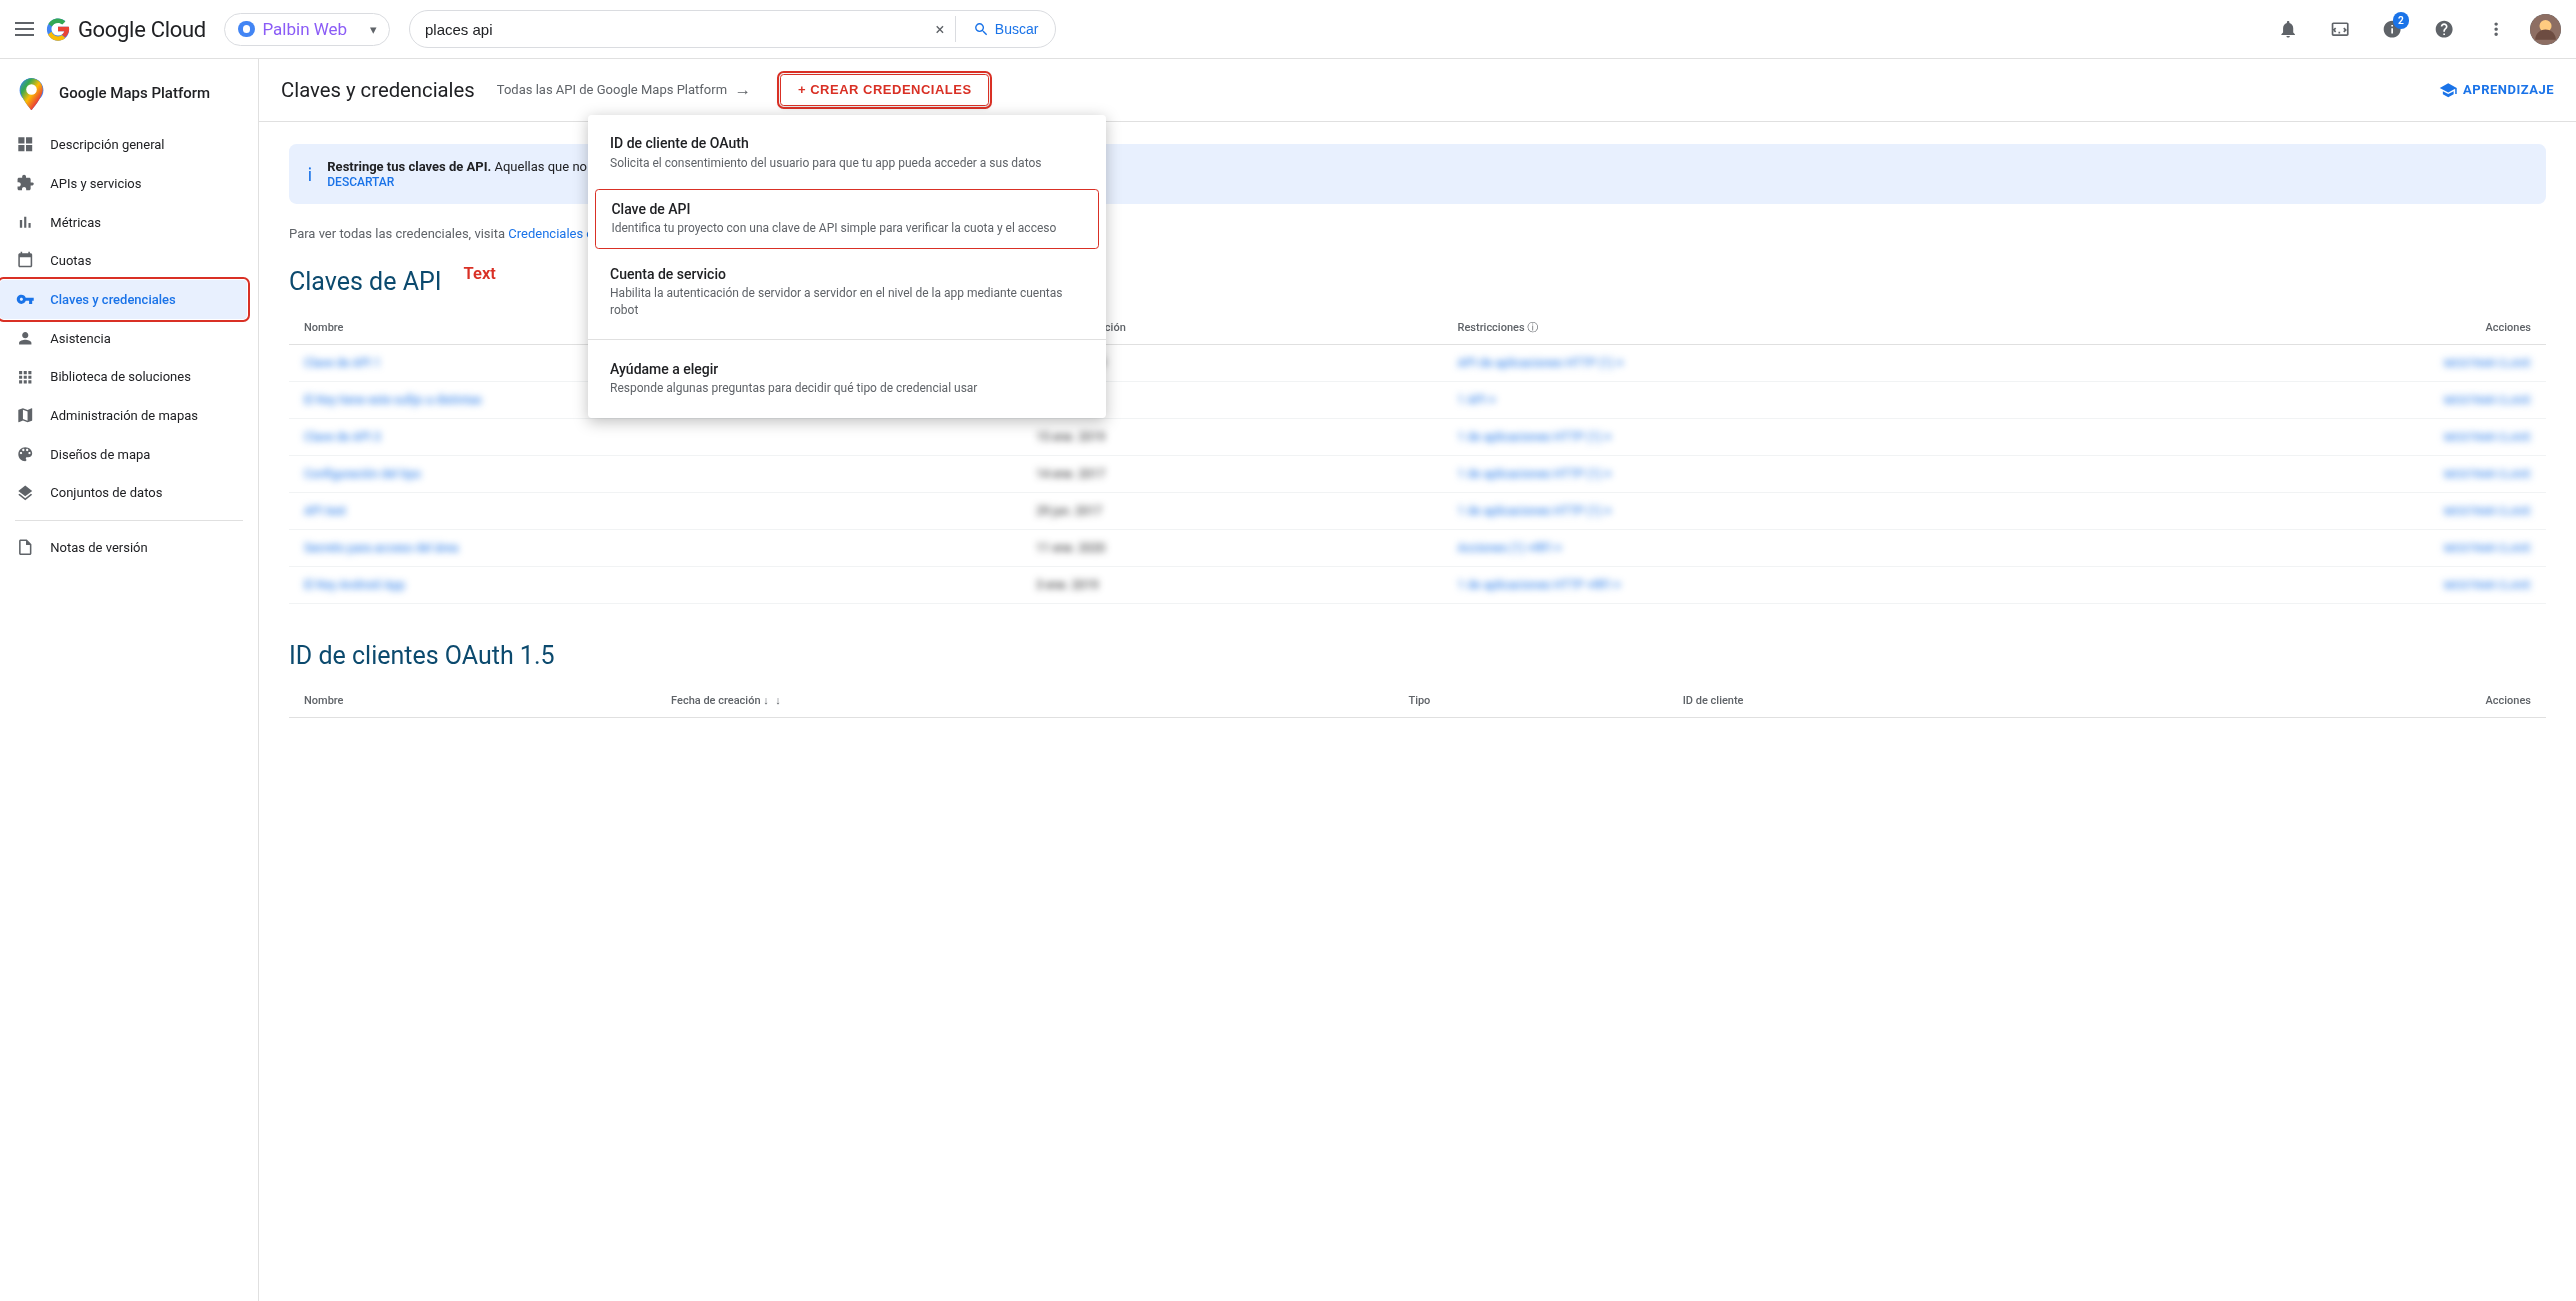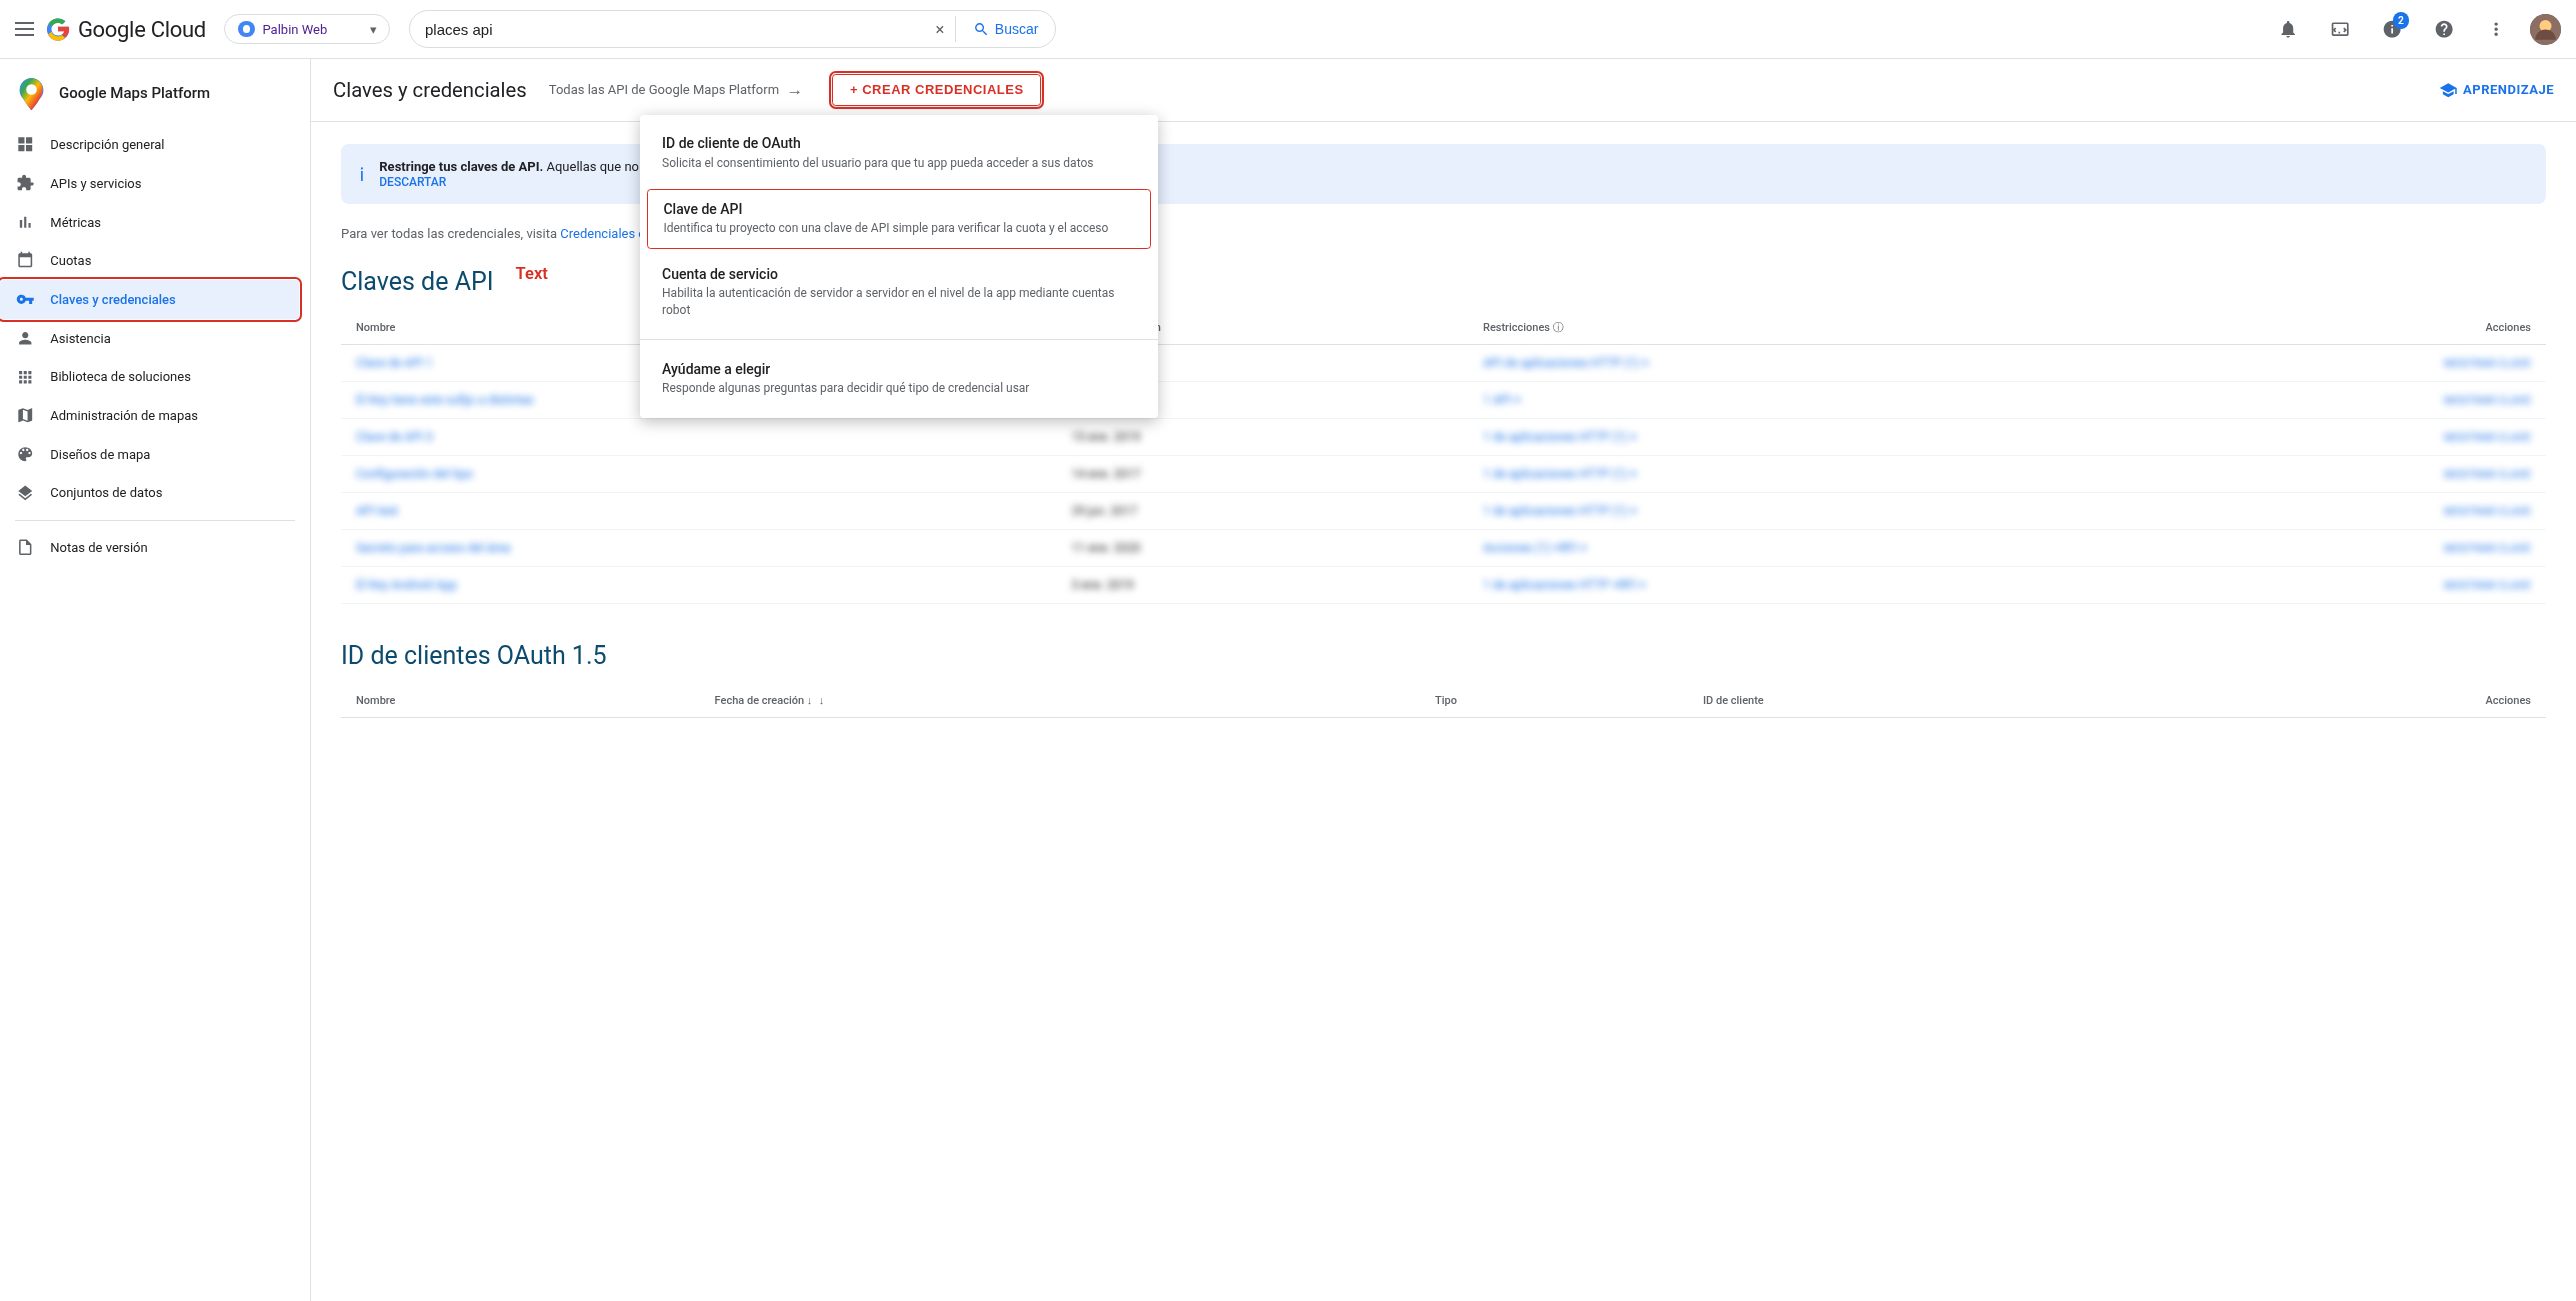--- a/index.html
+++ b/index.html
@@ -15,21 +15,21 @@
     .nav-hamburger span { width: 18.5px; height: 1.8px; background: #5f6368; display: block; }
     .google-cloud-logo { display: flex; align-items: center; margin-right: 18.5px; cursor: pointer; }
     .gc-logo-icon { width: 26px; height: 26px; margin-right: 7.4px; }
     .gc-logo-text { font-size: 22px; color: #202124; font-weight: 400; letter-spacing: -0.3px; }
     .project-selector {
       display: flex; align-items: center; border: 0.9px solid #dadce0; border-radius: 22px;
       padding: 5.5px 13px; cursor: pointer; margin-right: 18.5px; min-width: 166px;
     }
     .project-selector .dot-icon { width: 16.6px; height: 16.6px; background: #4285f4; border-radius: 50%; margin-right: 7.4px; display: flex; align-items: center; justify-content: center; }
     .project-selector .dot-icon::after { content: ''; width: 7.4px; height: 7.4px; background: #fff; border-radius: 50%; }
-    .project-name { font-size: 13px; color: #4c1d95; flex: 1; }
+    .project-name { font-size: 17px; color: #8b5cf6; flex: 1; }
     .project-arrow { color: #5f6368; margin-left: 7.4px; }
     .search-bar {
       flex: 1; max-width: 647px; display: flex; align-items: center;
       border: 0.9px solid #dadce0; border-radius: 22px; overflow: hidden; margin-right: 15px;
     }
     .search-input {
       flex: 1; border: none; outline: none; padding: 9.2px 15px;
       font-size: 15px; color: #202124; background: transparent;
     }
     .search-clear {
@@ -53,21 +53,21 @@
       border-radius: 50%; width: 16.6px; height: 16.6px; font-size: 10.2px;
       display: flex; align-items: center; justify-content: center; font-weight: 600;
     }
     .avatar { width: 31px; height: 31px; border-radius: 50%; background: #5f6368; cursor: pointer; overflow: hidden; }
 
     
     .app-layout { display: flex; margin-top: 59px; height: calc(100vh - 59px); }
 
     
     .sidebar {
-      width: 311px; flex-shrink: 0; border-right: 0.9px solid #e0e0e0;
+      width: 259px; flex-shrink: 0; border-right: 0.9px solid #e0e0e0;
       overflow-y: auto; padding: 7.4px 0; background: #fff;
     }
     .sidebar-brand { display: flex; align-items: center; padding: 11px 15px 15px; }
     .maps-pin-icon { width: 33px; height: 33px; margin-right: 11px; }
     .brand-name { font-size: 15px; font-weight: 500; color: #202124; line-height: 1.3; }
     .sidebar-item {
       display: flex; align-items: center; padding: 9.2px 15px;
       cursor: pointer; border-radius: 0 22px 22px 0; margin-right: 11px;
       color: #202124; gap: 15px; font-size: 13px;
     }

